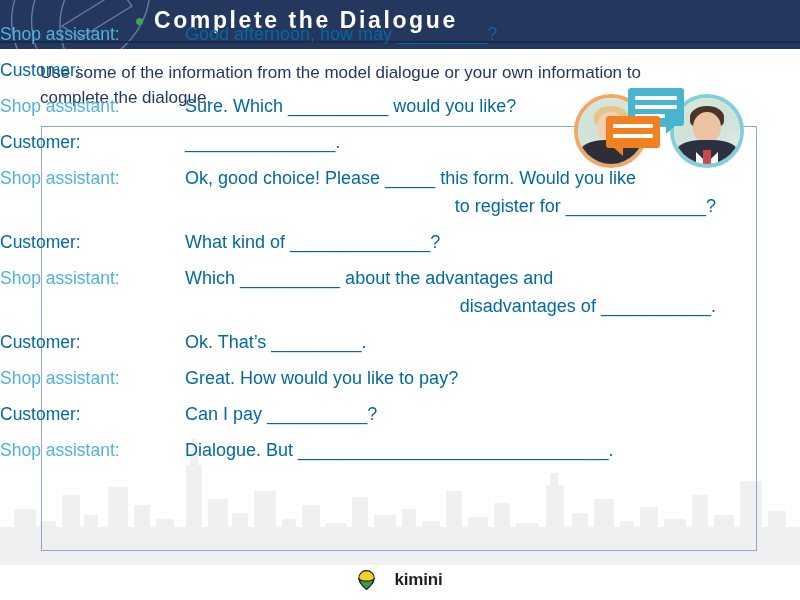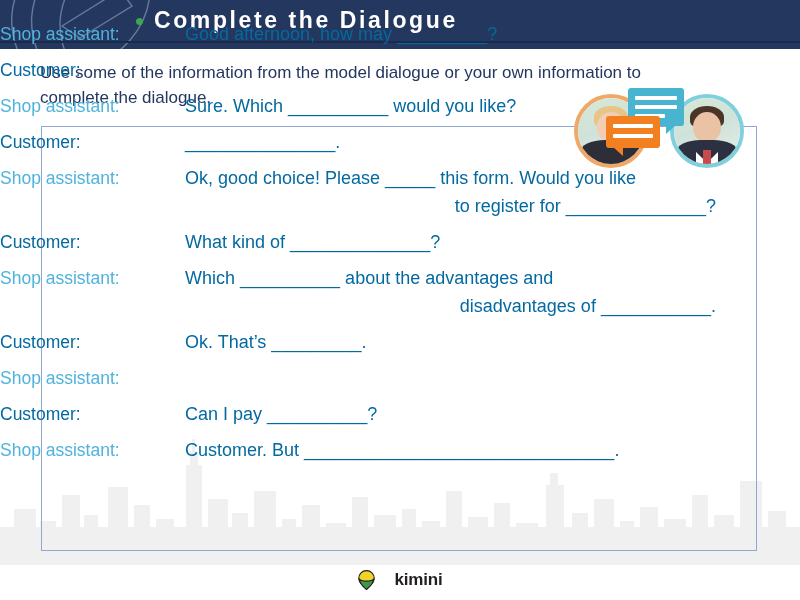--- a/index.html
+++ b/index.html
@@ -354,28 +354,29 @@
     <div class="d-row">
       <div class="d-speaker shop">Shop assistant:</div>
       <div class="d-text"><span>Which __________ about the advantages and</span><span class="line2">disadvantages of ___________.</span></div>
     </div>
     <div class="d-row">
       <div class="d-speaker customer">Customer:</div>
       <div class="d-text"><span>Ok. That’s _________.</span></div>
     </div>
     <div class="d-row">
       <div class="d-speaker shop">Shop assistant:</div>
+      <div class="d-text"><span>Great. How would you like to pay?</span></div>
     </div>
     <div class="d-row">
       <div class="d-speaker customer">Customer:</div>
       <div class="d-text"><span>Can I pay __________?</span></div>
     </div>
     <div class="d-row">
       <div class="d-speaker shop">Shop assistant:</div>
-      <div class="d-text"><span>Customer. But _______________________________.</span></div>
+      <div class="d-text"><span>Dialogue. But _______________________________.</span></div>
     </div>
   </div>
 
 <div id="people">
   <div class="photo" id="photo-woman">
     <div class="photo-inner">
       <div class="photo-hair"></div>
       <div class="photo-head"></div>
       <div class="photo-body"></div>
     </div>

